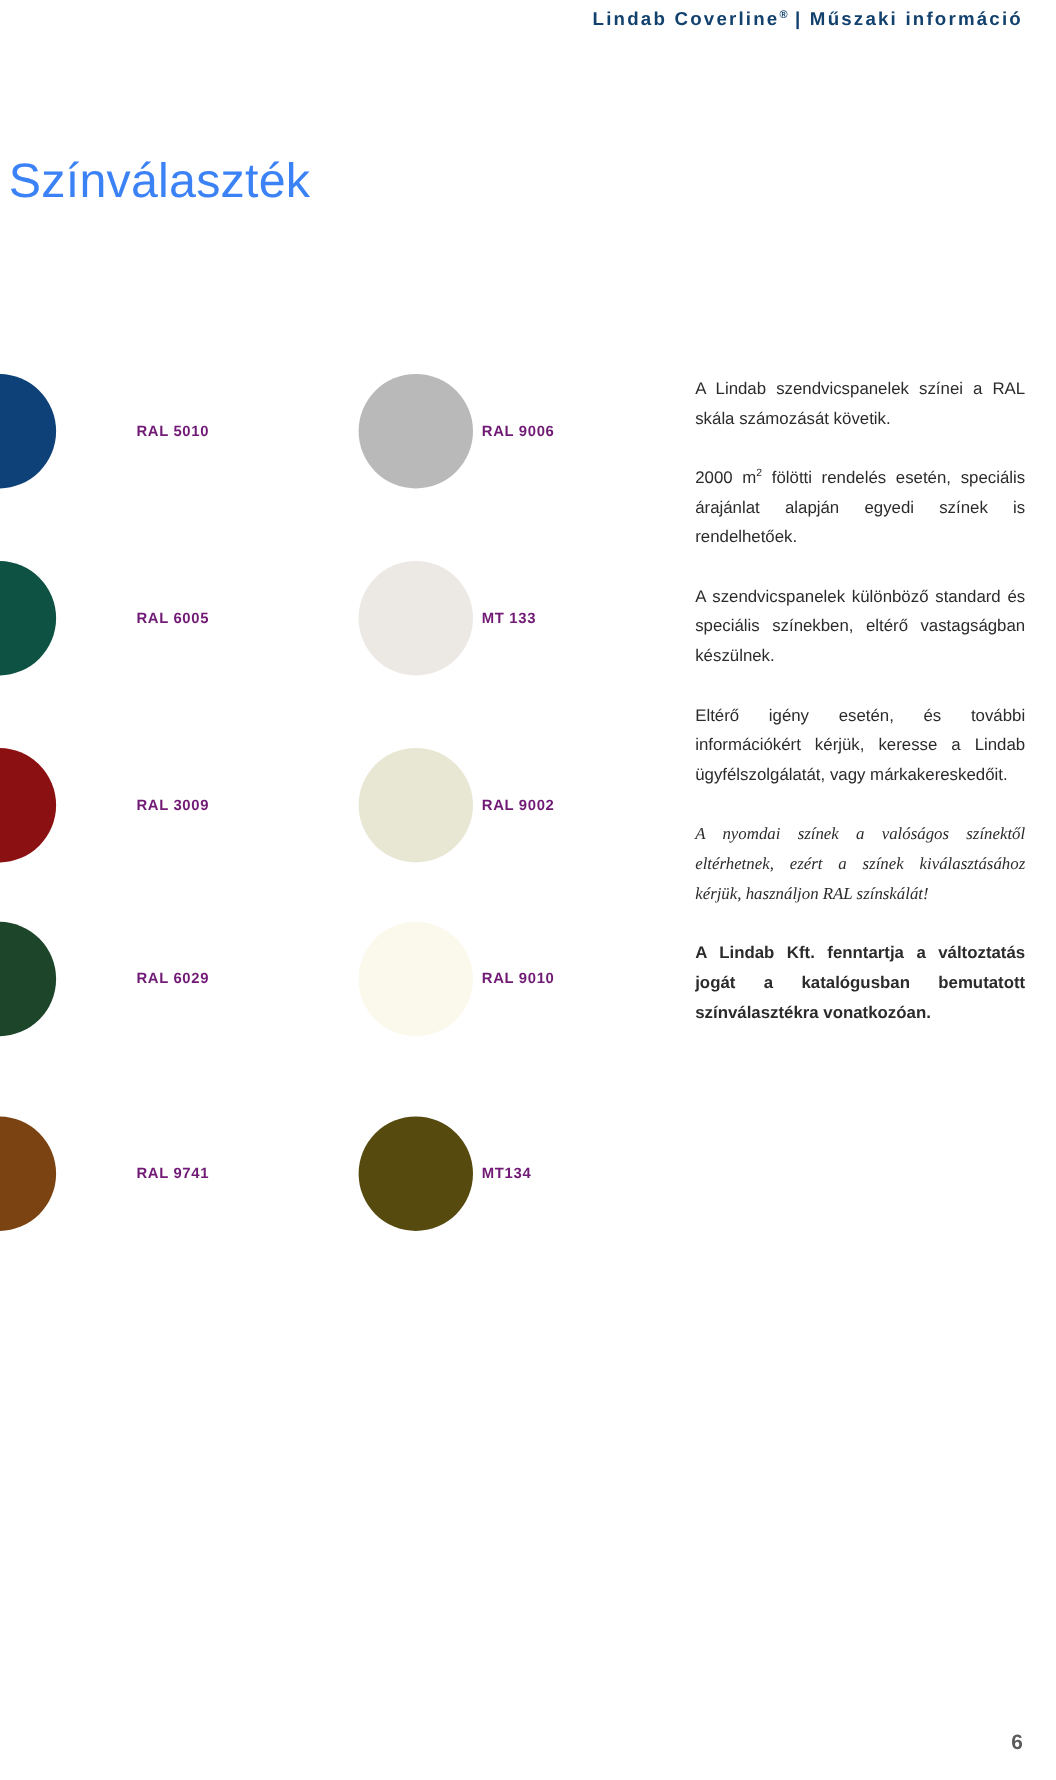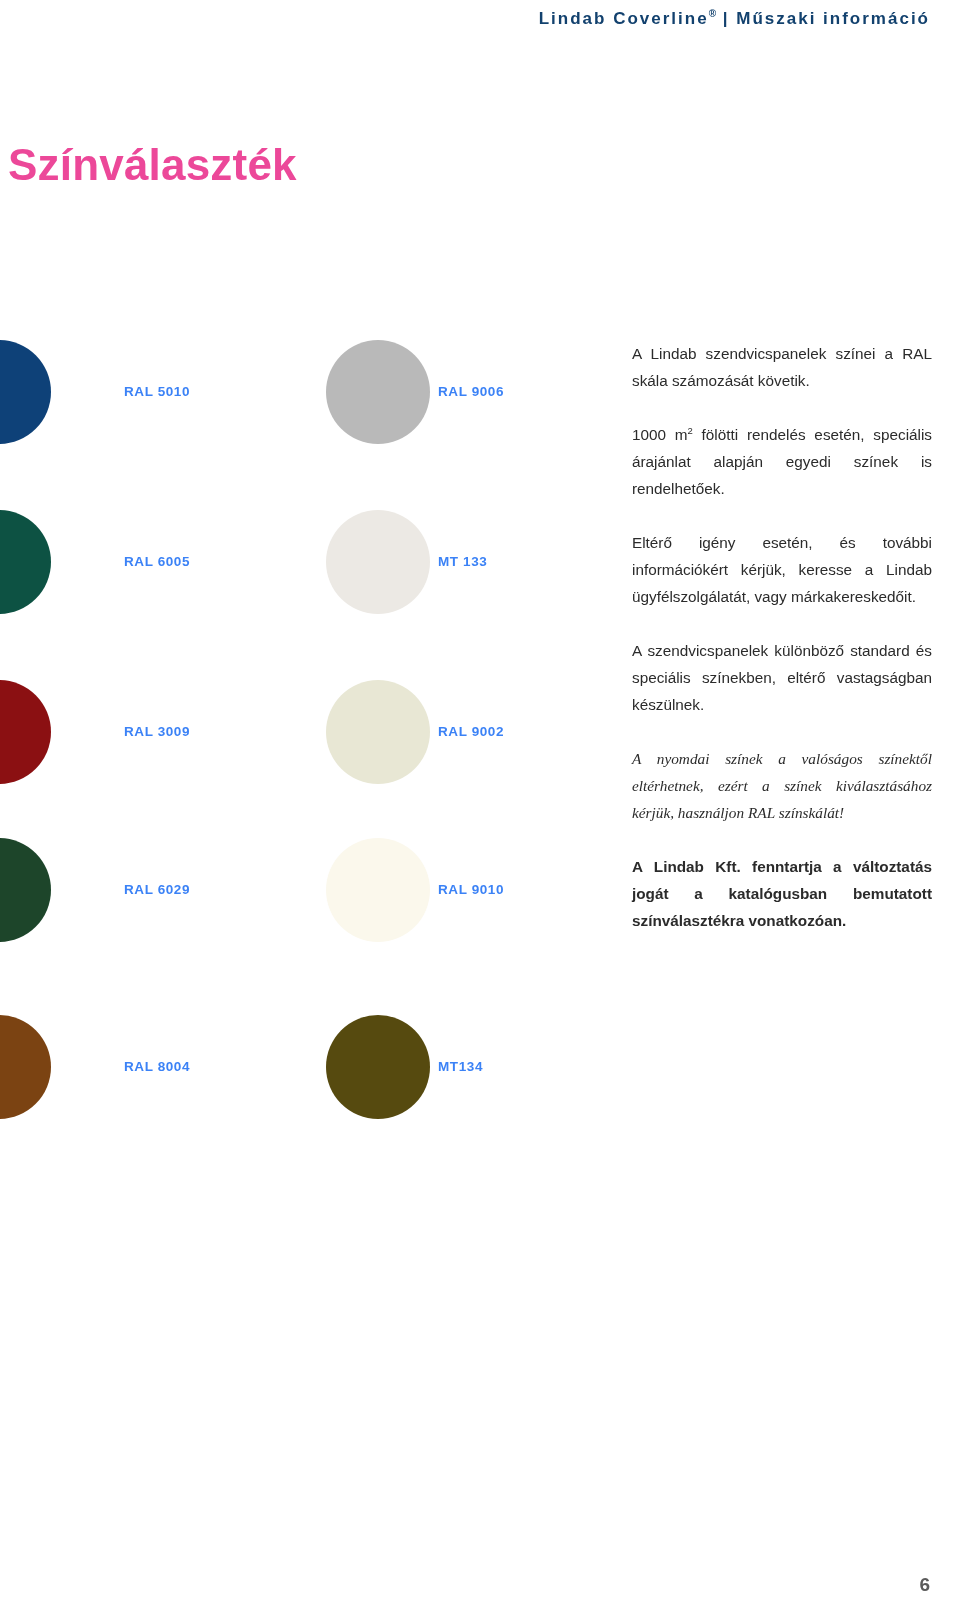--- a/index.html
+++ b/index.html
@@ -44,21 +44,21 @@
   
   .dot {
     position:absolute; border-radius:50%;
     width:104px; height:104px; top:8px;
   }
   .col-left  .dot { left:-53px; }
   .col-right .dot { left:26px; }
 
   .dot-label {
     position:absolute; top:52px;
-    font-size:13.5px; font-weight:bold; color:#3b82f6;
+    font-size:13.5px; font-weight:bold; color:#701a75;
     letter-spacing:0.6px; white-space:nowrap;
   }
   .col-left  .dot-label { left:124px; }
   .col-right .dot-label { left:138px; }
 
   
   #text-column {
     position:absolute; left:632px; top:340px; width:300px;
   }
   #text-column p {
@@ -81,21 +81,21 @@
 <body>
 
 <div id="header-band">
   <div id="header-title" style="color: rgb(18, 65, 110);">
     <span>Lindab Coverline</span><span class="reg">®</span>
     <span class="bar">|</span>
     <span>Műszaki információ</span>
   </div>
 </div>
 
-<h1 id="page-title" style="color: #ec4899; font-weight: bold;">Színválaszték</h1>
+<h1 id="page-title" style="color: #3b82f6;">Színválaszték</h1>
 
 <div id="swatch-panel">
 
   <div class="swatch-row" style="top:0px;">
     <div class="swatch-cell col-left">
       <span class="dot" style="background:#0e4178"></span>
       <span class="dot-label">RAL 5010</span>
     </div>
     <div class="swatch-cell col-right">
       <span class="dot" style="background:#b9b9b9"></span>
@@ -132,32 +132,32 @@
     </div>
     <div class="swatch-cell col-right">
       <span class="dot" style="background:#fbf8ec"></span>
       <span class="dot-label">RAL 9010</span>
     </div>
   </div>
 
   <div class="swatch-row" style="top:675px;">
     <div class="swatch-cell col-left">
       <span class="dot" style="background:#7b4312"></span>
-      <span class="dot-label">RAL 8004</span>
+      <span class="dot-label">RAL 9741</span>
     </div>
     <div class="swatch-cell col-right">
       <span class="dot" style="background:#564a0f"></span>
       <span class="dot-label">MT134</span>
     </div>
   </div>
 
 </div>
 
 <div id="text-column">
   <p>A Lindab szendvicspanelek színei a RAL skála számozását követik.</p>
-  <p><span>1000 m</span><sup>2</sup><span> fölötti rendelés esetén, speciális árajánlat alapján egyedi színek is rendelhetőek.</span></p>
+  <p><span>2000 m</span><sup>2</sup><span> fölötti rendelés esetén, speciális árajánlat alapján egyedi színek is rendelhetőek.</span></p>
+  <p>A szendvicspanelek különböző standard és speciális színekben, eltérő vastagságban készülnek.</p>
   <p>Eltérő igény esetén, és további információkért kérjük, keresse a Lindab ügyfélszolgálatát, vagy márkakereskedőit.</p>
-  <p>A szendvicspanelek különböző standard és speciális színekben, eltérő vastagságban készülnek.</p>
   <p class="italic">A nyomdai színek a valóságos színektől eltérhetnek, ezért a színek kiválasztásához kérjük, használjon RAL színskálát!</p>
   <p class="bolditalic">A Lindab Kft. fenntartja a változtatás jogát a katalógusban bemutatott színválasztékra vonatkozóan.</p>
 </div>
 
 <div id="page-number">6</div>
 
 </body></html>

